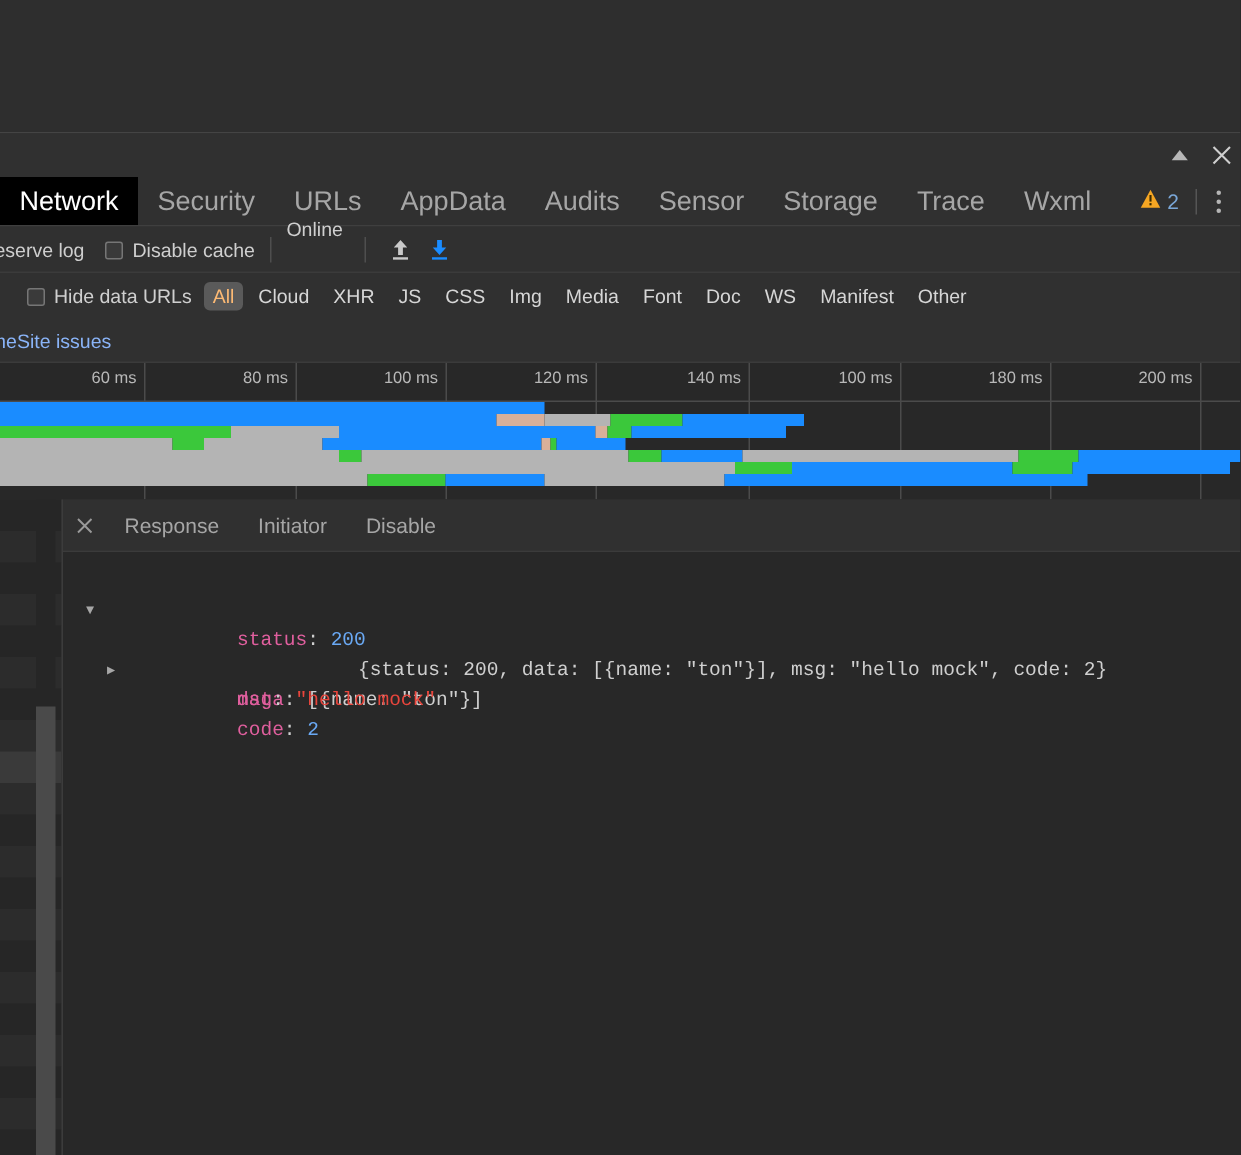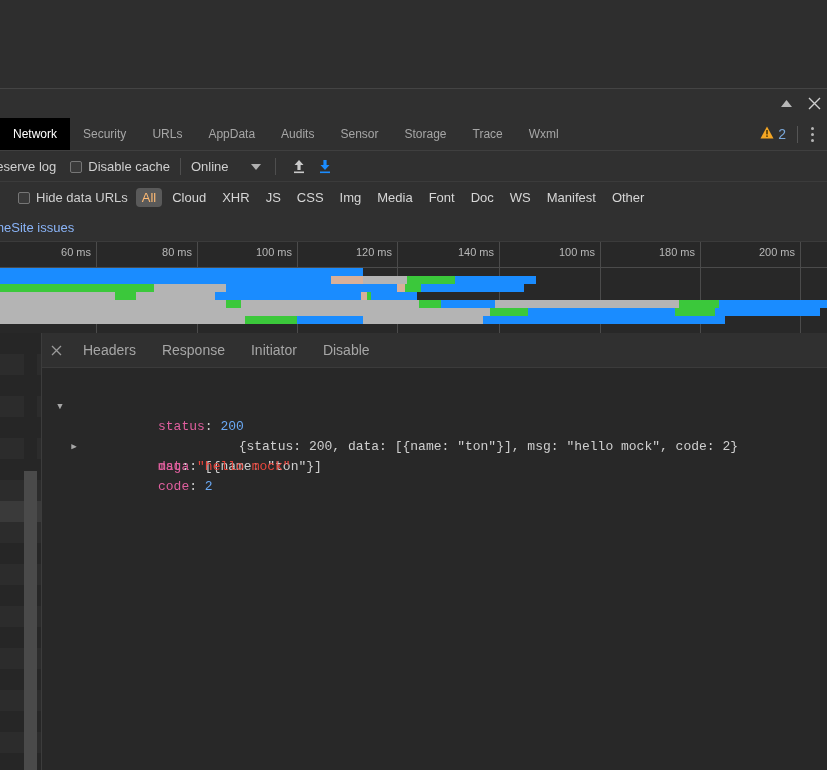--- a/index.html
+++ b/index.html
@@ -25,21 +25,21 @@
   .win-btn{position:absolute;top:0;height:29px;width:26px;
     display:flex;align-items:center;justify-content:center;
     color:#a8a8a8;font-size:11px;cursor:default;}
   .win-btn.up{right:28px;}
   .win-btn.close{right:0;font-size:16px;color:#cfcfcf;}
   .win-btn svg{display:block;}
 
   
   .tabbar{position:absolute;left:0;top:29px;width:827px;height:32px;
     background:#303030;display:flex;align-items:stretch;}
-  .tab{display:flex;align-items:center;padding:0 13px;font-size:12px;color:#a6a6a6;
+  .tab{display:flex;align-items:center;padding:0 13px;font-size:18px;color:#a6a6a6;
     cursor:default;white-space:nowrap;}
   .tab.active{background:#000;color:#ffffff;}
   .tabbar-right{margin-left:auto;display:flex;align-items:center;padding-right:4px;}
   .warn-group{display:flex;align-items:center;gap:4px;padding:0 8px;}
   .warn-count{color:#7aa7d8;font-size:14px;}
   .vdiv{width:1px;height:17px;background:#555;margin:0 3px;}
   .kebab{width:22px;height:26px;display:flex;flex-direction:column;align-items:center;
     justify-content:center;gap:3px;cursor:default;}
   .kebab i{display:block;width:3px;height:3px;border-radius:50%;background:#b5b5b5;}
   .tabbar-underline{position:absolute;left:0;top:61px;width:827px;height:1px;background:#3f3f3f;}
@@ -49,21 +49,21 @@
     display:flex;align-items:center;background:#303030;}
   .toolbar2{position:absolute;left:0;top:93px;width:827px;height:31px;
     display:flex;align-items:center;background:#303030;}
   .tb-row-div{position:absolute;left:0;top:92px;width:827px;height:1px;background:#3b3b3b;}
 
   .tb-label{color:#cfcfcf;font-size:13px;white-space:nowrap;}
   .tb-chk{display:flex;align-items:center;gap:6px;cursor:default;}
   .chkbox{width:12px;height:12px;border:1px solid #767676;background:#3a3a3a;border-radius:2px;
     box-sizing:border-box;display:block;}
   .tb-sep{width:1px;height:17px;background:#4e4e4e;margin:0 10px;}
-  .throttle{display:flex;align-items:center;gap:22px;cursor:default;}
+  .throttle{display:flex;align-items:center;gap:22px;cursor:default;flex-direction:column;}
   .caret-down{width:0;height:0;border-left:5px solid transparent;border-right:5px solid transparent;
     border-top:6px solid #b0b0b0;}
   .ico-btn{width:26px;height:26px;display:flex;align-items:center;justify-content:center;cursor:default;}
 
   
   .pill{padding:2px 6px;border-radius:4px;font-size:13px;color:#d6d6d6;cursor:default;white-space:nowrap;}
   .pill.active{background:#5a5a5a;color:#fdba74;}
   .filters{display:flex;align-items:center;gap:4px;}
 
   
@@ -349,23 +349,20 @@
     <div class="splitter-v"></div>
 
     <div class="detail">
       <div class="detail-tabs">
         <div class="dt-close">
           <svg width="11" height="11" viewBox="0 0 11 11">
               <path d="M1 1 L10 10 M10 1 L1 10" stroke="#9a9a9a" stroke-width="1.3" fill="none"></path>
             </svg>
         </div>
         <div class="dtab">
-            <span>Headers</span>
-          </div>
-        <div class="dtab">
             <span>Response</span>
           </div>
         <div class="dtab">
             <span>Initiator</span>
           </div>
         <div class="dtab">
             <span>Disable</span>
           </div>
       </div>
       <div class="detail-tabs-div"></div>

